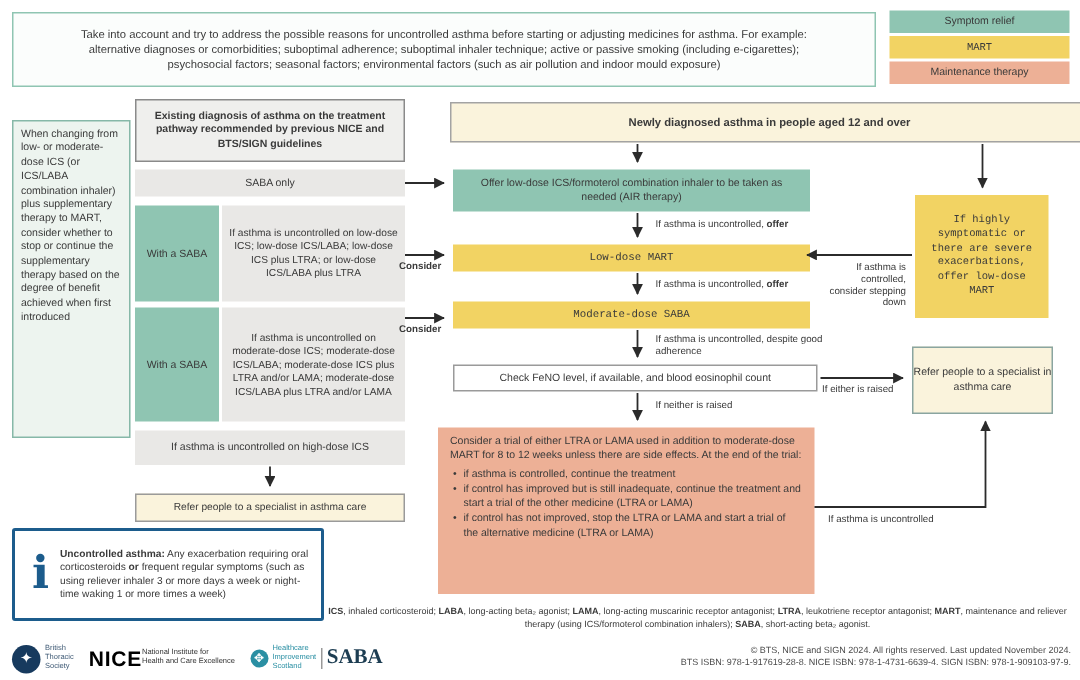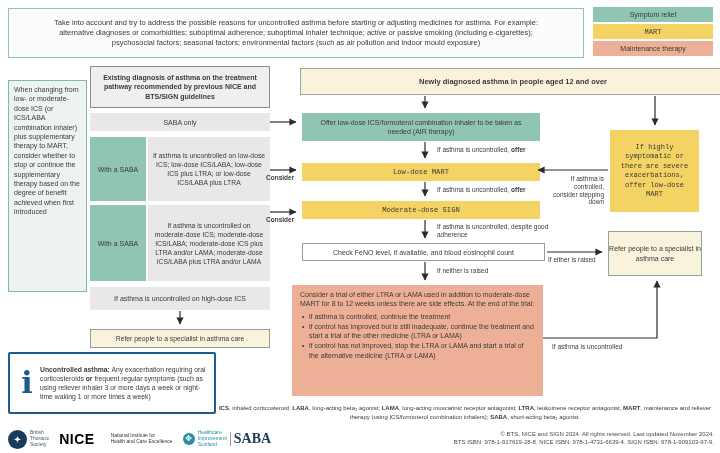--- a/index.html
+++ b/index.html
@@ -86,21 +86,21 @@
   <div class="abs box cream refer-left">Refer people to a specialist in asthma care</div>
 
   <div class="abs info">
     <div class="info-i">i</div>
     <div class="info-text"><b>Uncontrolled asthma:</b><span> Any exacerbation requiring oral corticosteroids </span><b>or</b><span> frequent regular symptoms (such as using reliever inhaler 3 or more days a week or night-time waking 1 or more times a week)</span></div>
   </div>
 
   <div class="abs box cream newly">Newly diagnosed asthma in people aged 12 and over</div>
   <div class="abs box teal air">Offer low-dose ICS/formoterol combination inhaler to be taken as needed (AIR therapy)</div>
   <div class="abs box yellow mart" style="top:163px">Low-dose MART</div>
-  <div class="abs box yellow mart" style="top:201px">Moderate-dose SIGN</div>
+  <div class="abs box yellow mart" style="top:201px">Moderate-dose SABA</div>
   <div class="abs box feno">Check FeNO level, if available, and blood eosinophil count</div>
 
   <div class="abs salmon trial">
     <div>Consider a trial of either LTRA or LAMA used in addition to moderate-dose MART for 8 to 12 weeks unless there are side effects. At the end of the trial:</div>
     <ul>
       <li>if asthma is controlled, continue the treatment</li>
       <li>if control has improved but is still inadequate, continue the treatment and start a trial of the other medicine (LTRA or LAMA)</li>
       <li>if control has not improved, stop the LTRA or LAMA and start a trial of the alternative medicine (LTRA or LAMA)</li>
     </ul>
   </div>
@@ -145,21 +145,21 @@
 
   <div class="abs logos">
     <div style="display:flex;align-items:center;gap:3px">
       <div class="bts-circle">✦</div>
       <div class="tiny">
         <div>British</div>
         <div>Thoracic</div>
         <div>Society</div>
       </div>
     </div>
-    <div style="display:flex;align-items:center;gap:16px">
+    <div style="display:flex;align-items:center;gap:0">
       <div class="nice-word">NICE</div>
       <div class="tiny" style="color:#333">
         <div>National Institute for</div>
         <div>Health and Care Excellence</div>
       </div>
     </div>
     <div style="display:flex;align-items:center;gap:3px">
       <div class="his-swirl">✥</div>
       <div class="tiny" style="color:#2a8fa3">
         <div>Healthcare</div>

